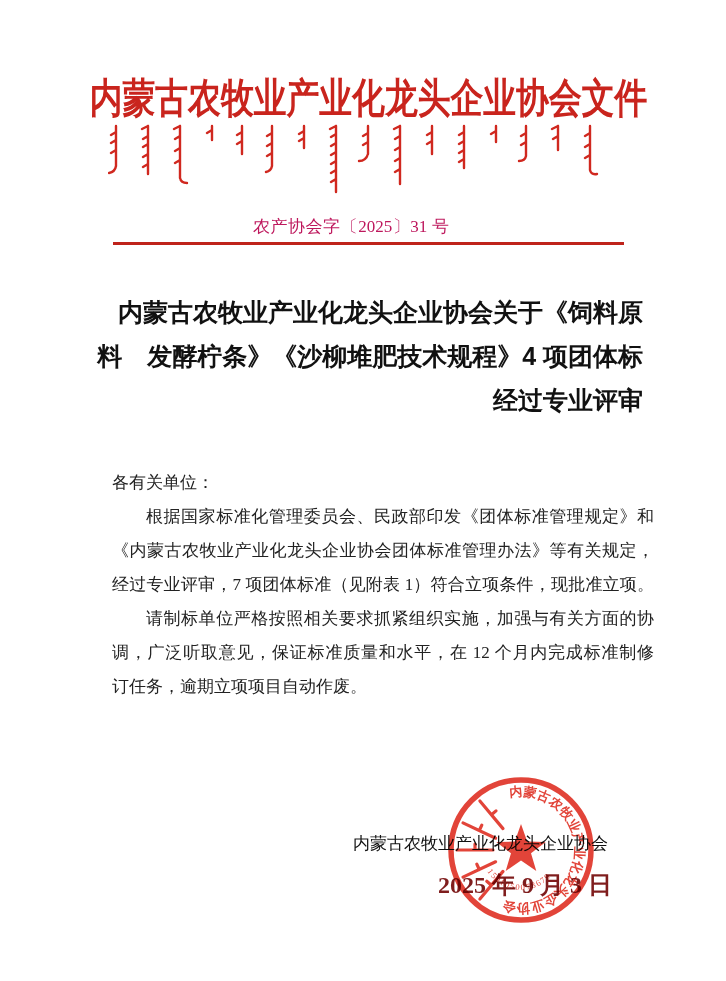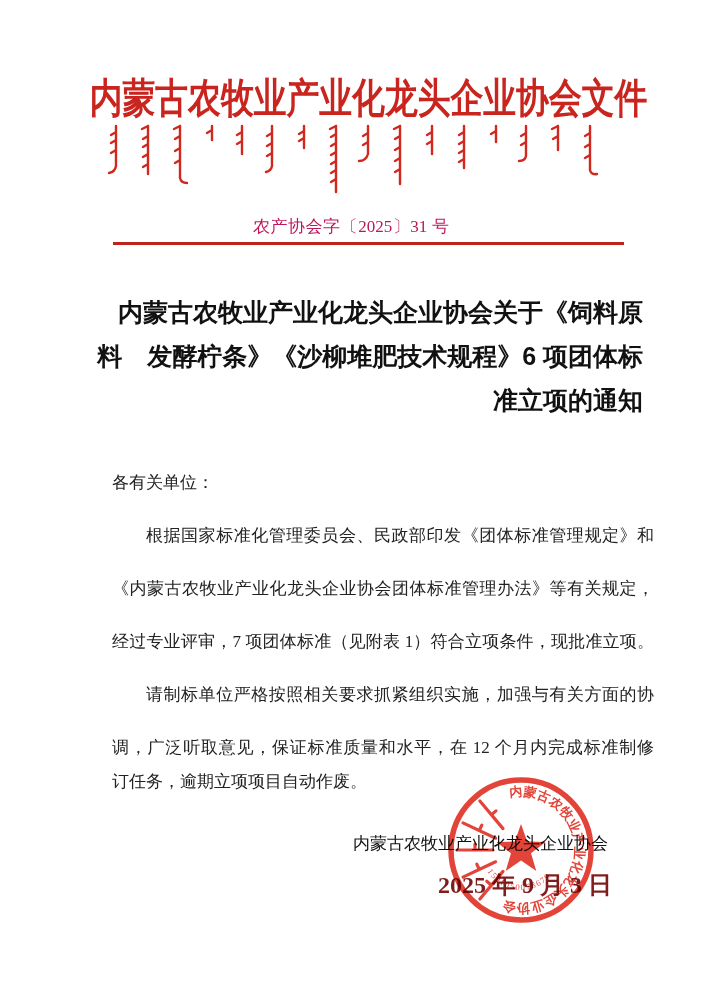--- a/index.html
+++ b/index.html
@@ -32,21 +32,21 @@
   
   .title{
     position:absolute;top:290px;left:83px;width:560px;
     text-align:right;font-weight:700;font-size:25px;line-height:44px;color:#111;
     font-family:"Liberation Sans","DejaVu Sans",sans-serif;
   }
   
   .body{position:absolute;top:466px;left:112px;width:542px;font-size:17px;line-height:34px;color:#222;}
   .bl{height:34px;}
   .bl.indent{text-indent:2em;}
-  .bl.stretch{text-align:justify;text-align-last:justify;margin-top:19px;}
+  .bl.stretch{text-align:justify;text-align-last:justify;}
   
   .signature{position:absolute;top:832px;left:353px;font-size:17px;color:#111;white-space:nowrap;}
   .date{position:absolute;top:869px;left:438px;font-size:24px;color:#7f1d1d;white-space:nowrap;font-weight:bold;}
   
   .seal{
     position:absolute;top:772px;left:443px;width:156px;height:156px;
     opacity:0.88;mix-blend-mode:multiply;
   }
   .seal text{font-family:"Liberation Serif","DejaVu Serif",serif;}
 </style>
@@ -77,22 +77,22 @@
          M450 2 v24 M444 5 l6 -3 M450 12 l-5 3
          M482 2 v44 M482 9 l-5 3 M482 20 l-5 3 M482 31 l-5 3 M482 46 q1 5 7 4"></path>
   </svg>
 
   <div class="doc-number">农产协会字〔2025〕31 号</div>
 
   <div class="red-line"></div>
 
   <div class="title">
     <div>内蒙古农牧业产业化龙头企业协会关于《饲料原</div>
-    <div>料　发酵柠条》《沙柳堆肥技术规程》6 项团体标</div>
-    <div>准立项的通知</div>
+    <div>料　发酵柠条》《沙柳堆肥技术规程》4 项团体标</div>
+    <div>经过专业评审</div>
   </div>
 
   <div class="body">
     <div class="bl">各有关单位：</div>
     <div class="bl indent stretch">根据国家标准化管理委员会、民政部印发《团体标准管理规定》和</div>
     <div class="bl stretch">《内蒙古农牧业产业化龙头企业协会团体标准管理办法》等有关规定，</div>
     <div class="bl stretch">经过专业评审，7 项团体标准（见附表 1）符合立项条件，现批准立项。</div>
     <div class="bl indent stretch">请制标单位严格按照相关要求抓紧组织实施，加强与有关方面的协</div>
     <div class="bl stretch">调，广泛听取意见，保证标准质量和水平，在 12 个月内完成标准制修</div>
     <div class="bl">订任务，逾期立项项目自动作废。</div>

